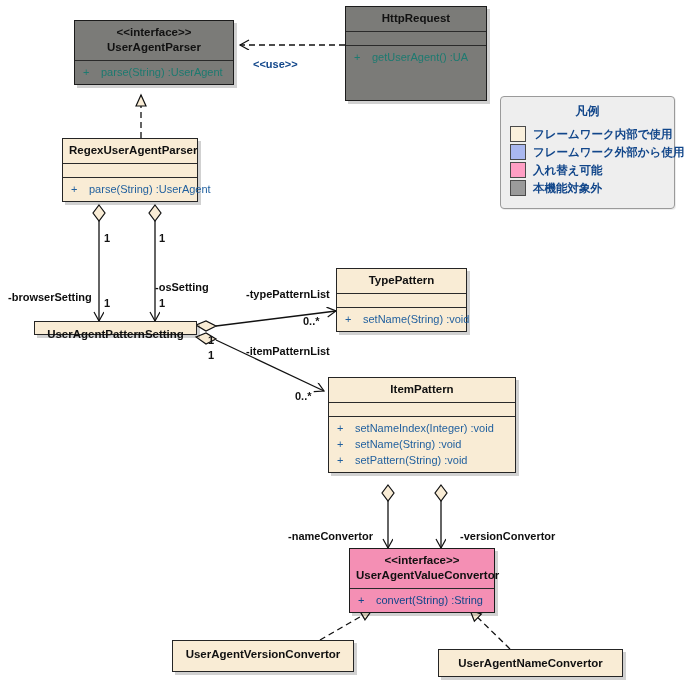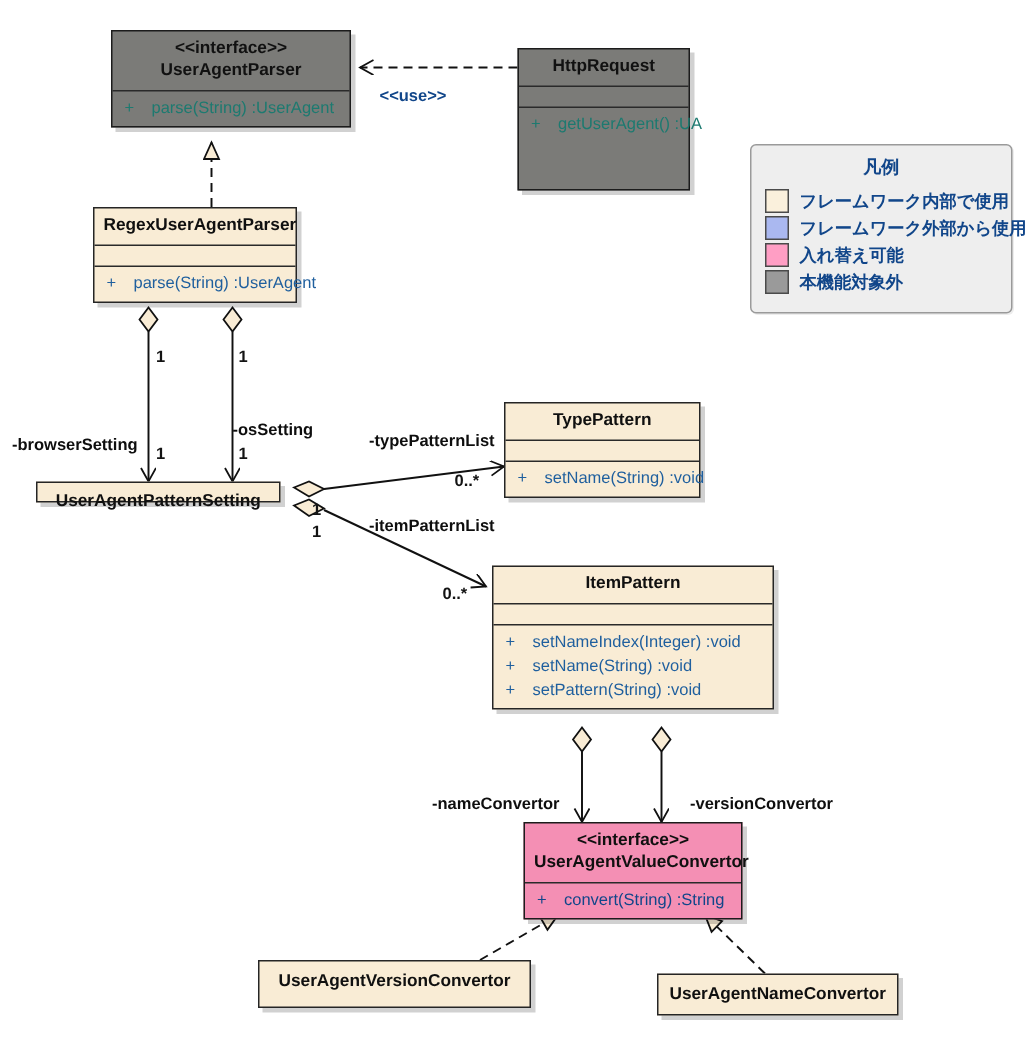--- a/index.html
+++ b/index.html
@@ -211,21 +211,21 @@
     <div class="cls-title">
       <span class="cls-stereo">&lt;&lt;interface&gt;&gt;</span>
       <span>UserAgentParser</span>
     </div>
     <div class="cls-sep"></div>
     <div class="cls-ops">
       <div class="op-row"><span class="op-vis">+</span><span>parse(String)  :UserAgent</span></div>
     </div>
   </div>
 
-  <div class="uml-class grey" style="left:345px; top:6px; width:115px; height:95px;margin-top:26px;">
+  <div class="uml-class grey" style="left:345px; top:6px; width:142px; height:95px;">
     <div class="cls-title">
       <span>HttpRequest</span>
     </div>
     <div class="cls-sep"></div>
     <div class="cls-attrs"></div>
     <div class="cls-sep"></div>
     <div class="cls-ops">
       <div class="op-row"><span class="op-vis">+</span><span>getUserAgent()  :UA</span></div>
     </div>
   </div>
@@ -235,21 +235,21 @@
       <span>RegexUserAgentParser</span>
     </div>
     <div class="cls-sep"></div>
     <div class="cls-attrs"></div>
     <div class="cls-sep"></div>
     <div class="cls-ops">
       <div class="op-row"><span class="op-vis">+</span><span>parse(String)  :UserAgent</span></div>
     </div>
   </div>
 
-  <div class="uml-class cream" style="left:24px; top:321px; width:163px; height:14px;">
+  <div class="uml-class cream" style="left:34px; top:321px; width:163px; height:14px;">
     <div class="cls-title" style="padding-top:5px;">
       <span>UserAgentPatternSetting</span>
     </div>
   </div>
 
   <div class="uml-class cream" style="left:336px; top:268px; width:131px;">
     <div class="cls-title">
       <span>TypePattern</span>
     </div>
     <div class="cls-sep"></div>
@@ -284,21 +284,21 @@
       <div class="op-row"><span class="op-vis">+</span><span>convert(String)  :String</span></div>
     </div>
   </div>
 
   <div class="uml-class cream" style="left:172px; top:640px; width:182px; height:32px;">
     <div class="cls-title" style="padding-top:6px;">
       <span>UserAgentVersionConvertor</span>
     </div>
   </div>
 
-  <div class="uml-class cream" style="left:438px; top:649px; width:161px; height:28px;">
+  <div class="uml-class cream" style="left:438px; top:649px; width:185px; height:28px;">
     <div class="cls-title" style="padding-top:6px;">
       <span>UserAgentNameConvertor</span>
     </div>
   </div>
 
   <div class="stereo-label" style="left:253px; top:58px;">&lt;&lt;use&gt;&gt;</div>
 
   <div class="edge-label" style="left:8px; top:291px;">-browserSetting</div>
   <div class="edge-label" style="left:155px; top:281px;">-osSetting</div>
   <div class="edge-label" style="left:246px; top:288px;">-typePatternList</div>

